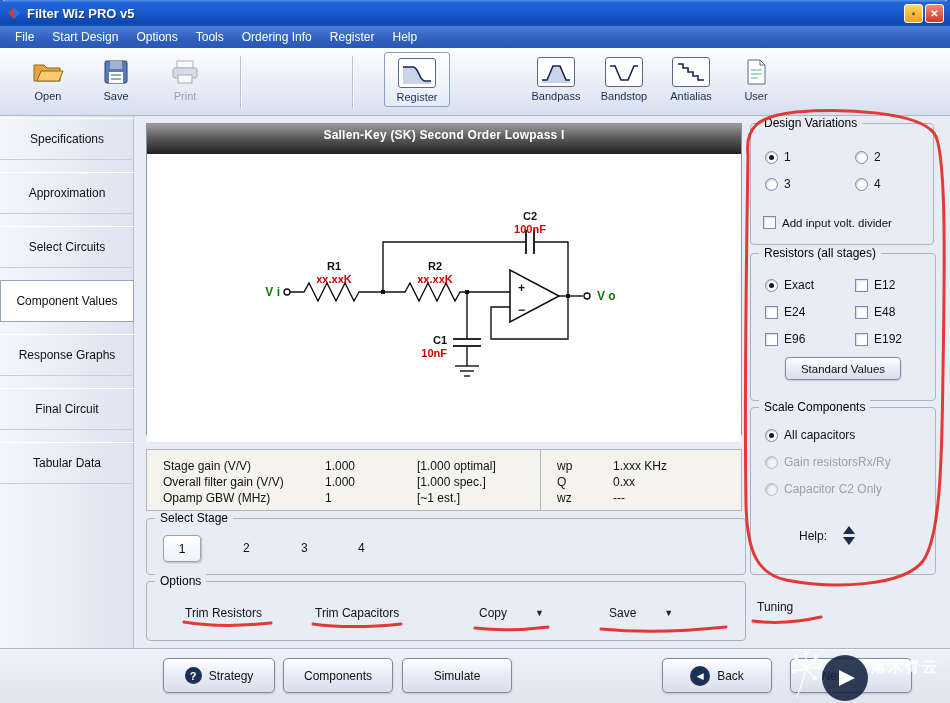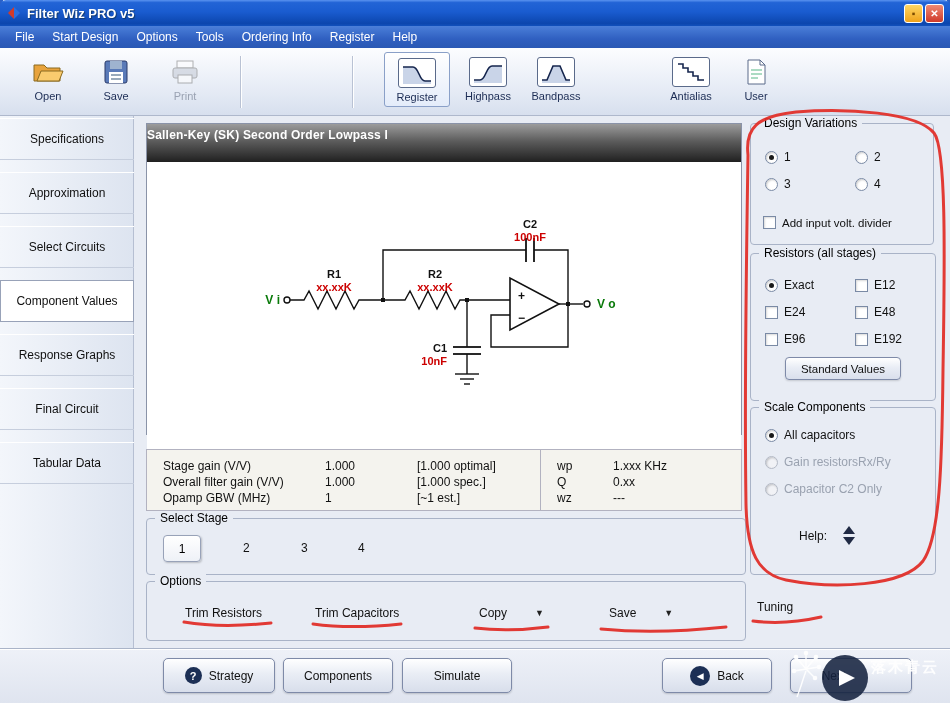--- a/index.html
+++ b/index.html
@@ -35,22 +35,22 @@
 
   
   .main { position:absolute; top:116px; left:0; width:950px; height:532px; background:#e8ecf4; }
   .sidebar { position:absolute; left:0; top:0; width:134px; height:532px; background:linear-gradient(90deg,#f3f6fb,#dde4f0); border-right:1px solid #b6bfd2; }
   .side-item { position:absolute; left:0; width:134px; height:42px; display:flex; align-items:center; justify-content:center;
                font-size:12px; color:#101010; border-top:1px solid #ffffff; border-bottom:1px solid #c6cedd; }
   .side-item.active { background:#fff; border:1px solid #98a2b8; }
 
   
   .circuit-panel { position:absolute; left:146px; top:7px; width:596px; height:312px; border:1px solid #8a93a8; background:#fff; }
-  .circuit-header { height:38px; background:linear-gradient(180deg,#9c9c9c,#5c5c5c 45%,#202020); color:#fff; font-weight:bold;
-                    font-size:12px; line-height:22px; letter-spacing:.2px; }
+  .circuit-header { height:30px; background:linear-gradient(180deg,#9c9c9c,#5c5c5c 45%,#202020); color:#fff; font-weight:bold;
+                    font-size:12px; text-align:center; line-height:22px; letter-spacing:.2px; }
   .circuit-body { width:594px; height:288px; background:#fff; }
 
   
   .info-panel { position:absolute; background:#f4f3ee; border:1px solid #b2b2c0; font-size:12px; color:#111; }
   .stats { left:146px; top:333px; width:424px; height:62px; }
   .stats-grid { display:grid; grid-template-columns:162px 92px auto; padding:9px 0 0 16px; row-gap:1px; line-height:15px; }
   .freq { left:540px; top:333px; width:202px; height:62px; }
   .freq-grid { display:grid; grid-template-columns:56px auto; padding:9px 0 0 16px; row-gap:1px; line-height:15px; }
 
   
@@ -176,37 +176,37 @@
 
     <div class="tool active" style="left:384px">
       <span class="ticon">
         <svg class="ficon" viewBox="0 0 34 28">
             <path d="M3,8 H13 C19,8 19,22 25,22 H31 V25 H3 Z" fill="#c9d4e8"></path>
             <path d="M3,8 H13 C19,8 19,22 25,22 H31" fill="none" stroke="#16264e" stroke-width="1.6"></path>
           </svg>
       </span>
       <span class="tlabel">Register</span>
     </div>
-    <div class="tool" style="left:456px">
-      <span class="ticon">
-        <svg class="ficon" viewBox="0 0 34 28">
-            <path d="M3,22 H9 C15,22 15,8 21,8 H31 V25 H3 Z" fill="#c9d4e8"></path>
-            <path d="M3,22 H9 C15,22 15,8 21,8 H31" fill="none" stroke="#16264e" stroke-width="1.6"></path>
-          </svg>
-      </span>
-      <span class="tlabel">Highpass</span>
-    </div>
     <div class="tool" style="left:524px">
       <span class="ticon">
         <svg class="ficon" viewBox="0 0 34 28">
             <path d="M3,22 H8 L14,8 H21 L27,22 H31 V25 H3 Z" fill="#c9d4e8"></path>
             <path d="M3,22 H8 L14,8 H21 L27,22 H31" fill="none" stroke="#16264e" stroke-width="1.6"></path>
           </svg>
       </span>
       <span class="tlabel">Bandpass</span>
+    </div>
+    <div class="tool" style="left:592px">
+      <span class="ticon">
+        <svg class="ficon" viewBox="0 0 34 28">
+            <path d="M3,8 H8 L14,22 H21 L27,8 H31 V25 H3 Z" fill="none"></path>
+            <path d="M3,8 H8 L14,22 H21 L27,8 H31" fill="none" stroke="#16264e" stroke-width="1.6"></path>
+          </svg>
+      </span>
+      <span class="tlabel">Bandstop</span>
     </div>
     <div class="tool" style="left:658px;width:66px">
       <span class="ticon">
         <svg class="ficon" viewBox="0 0 34 28">
             <path d="M4,6 H9 V10 H14 V14 H19 V18 H24 V22 H30" fill="none" stroke="#16264e" stroke-width="1.6"></path>
           </svg>
       </span>
       <span class="tlabel">Antialias</span>
     </div>
     <div class="tool" style="left:728px;width:56px">

